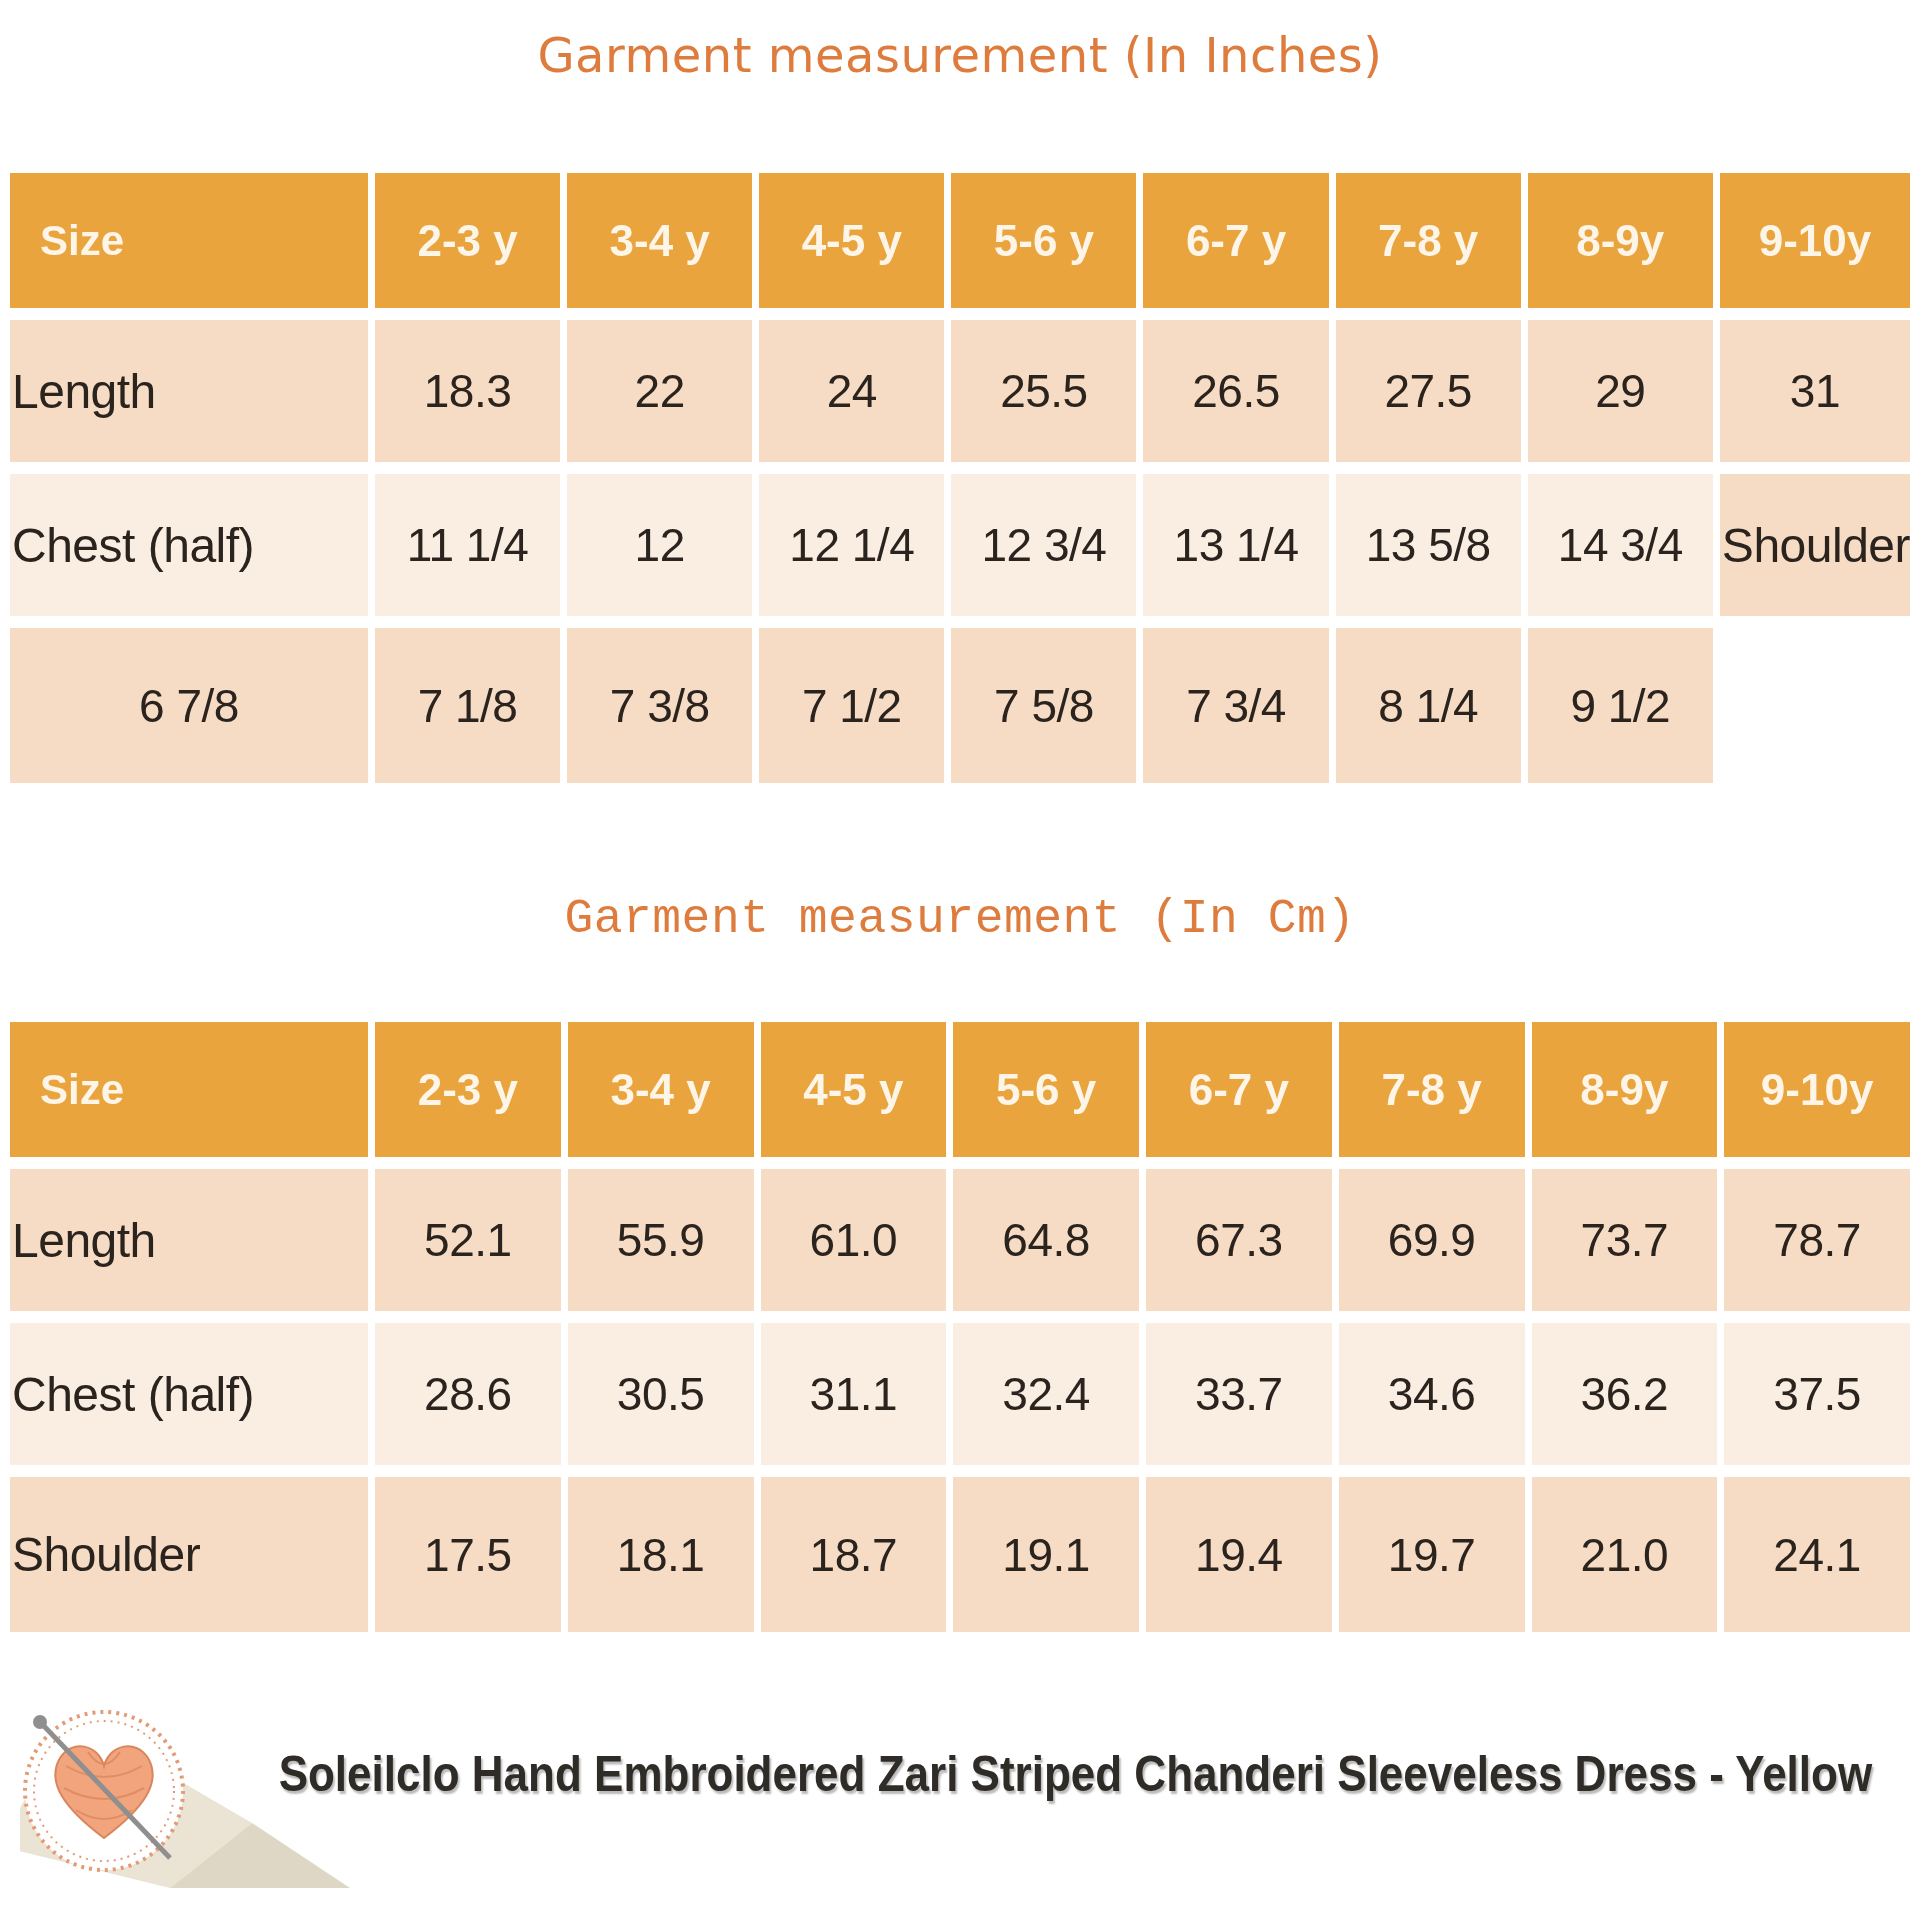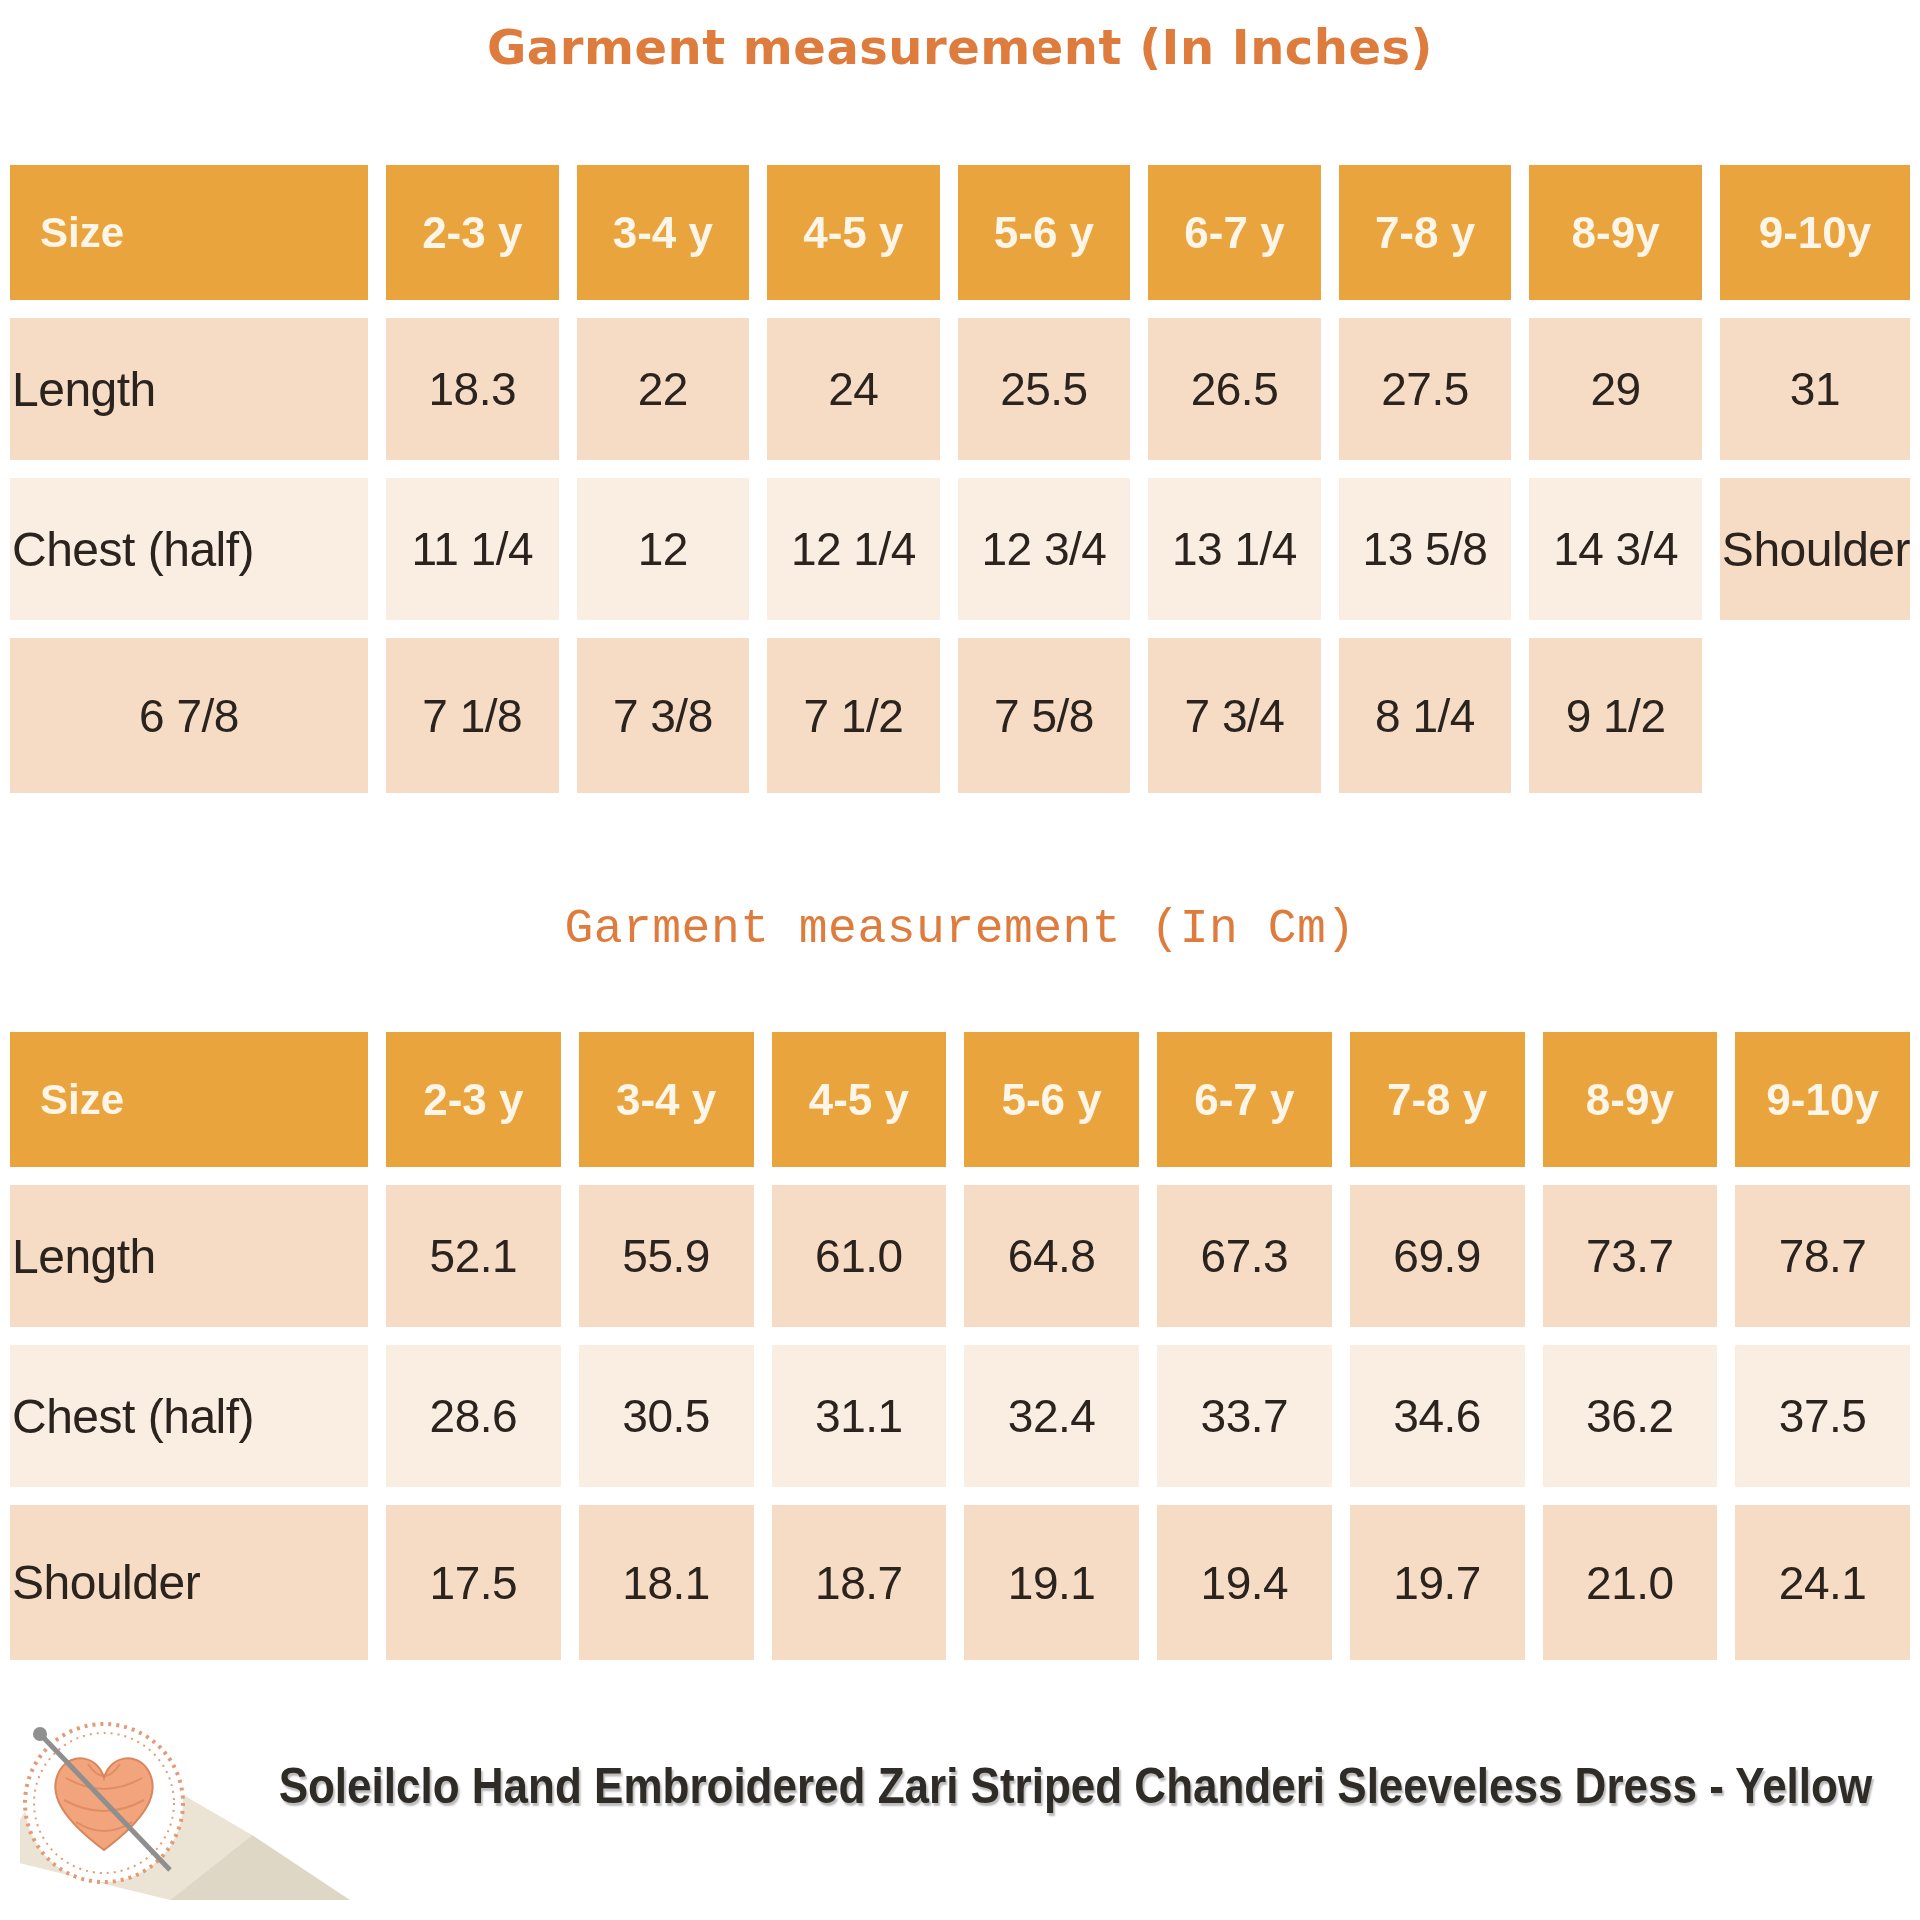--- a/index.html
+++ b/index.html
@@ -23,29 +23,28 @@
     width:1920px;height:1920px;overflow:hidden;position:relative;
     background:#ffffff;
     font-family:"Liberation Sans", sans-serif;
     color:var(--cell-text);
   }
   .title{
     font-family:"DejaVu Sans", sans-serif;
     font-size:48px;line-height:60px;text-align:center;
     color:var(--title);letter-spacing:.5px;
   }
-  #title-inches{padding-top:17px;font-weight:bold;}
+  #title-inches{padding-top:25px;}
   #title-cm{margin-top:106px;font-family:Liberation Mono, monospace;}
   .gtable{
     display:grid;
     grid-template-columns:358px repeat(8,1fr);
     grid-template-rows:135px 142px 142px 155px;
     column-gap:7px;row-gap:12px;
-    margin:0 10px;
-    gap:18px;
+    margin:16px 10px;
   }
   #table-inches{margin-top:88px;}
   #table-cm{margin-top:73px;}
   .cell{
     display:flex;align-items:center;justify-content:center;
     font-size:46px;letter-spacing:-.5px;color:var(--cell-text);
     white-space:nowrap;
   }
   .th{
     background:var(--header-bg);

